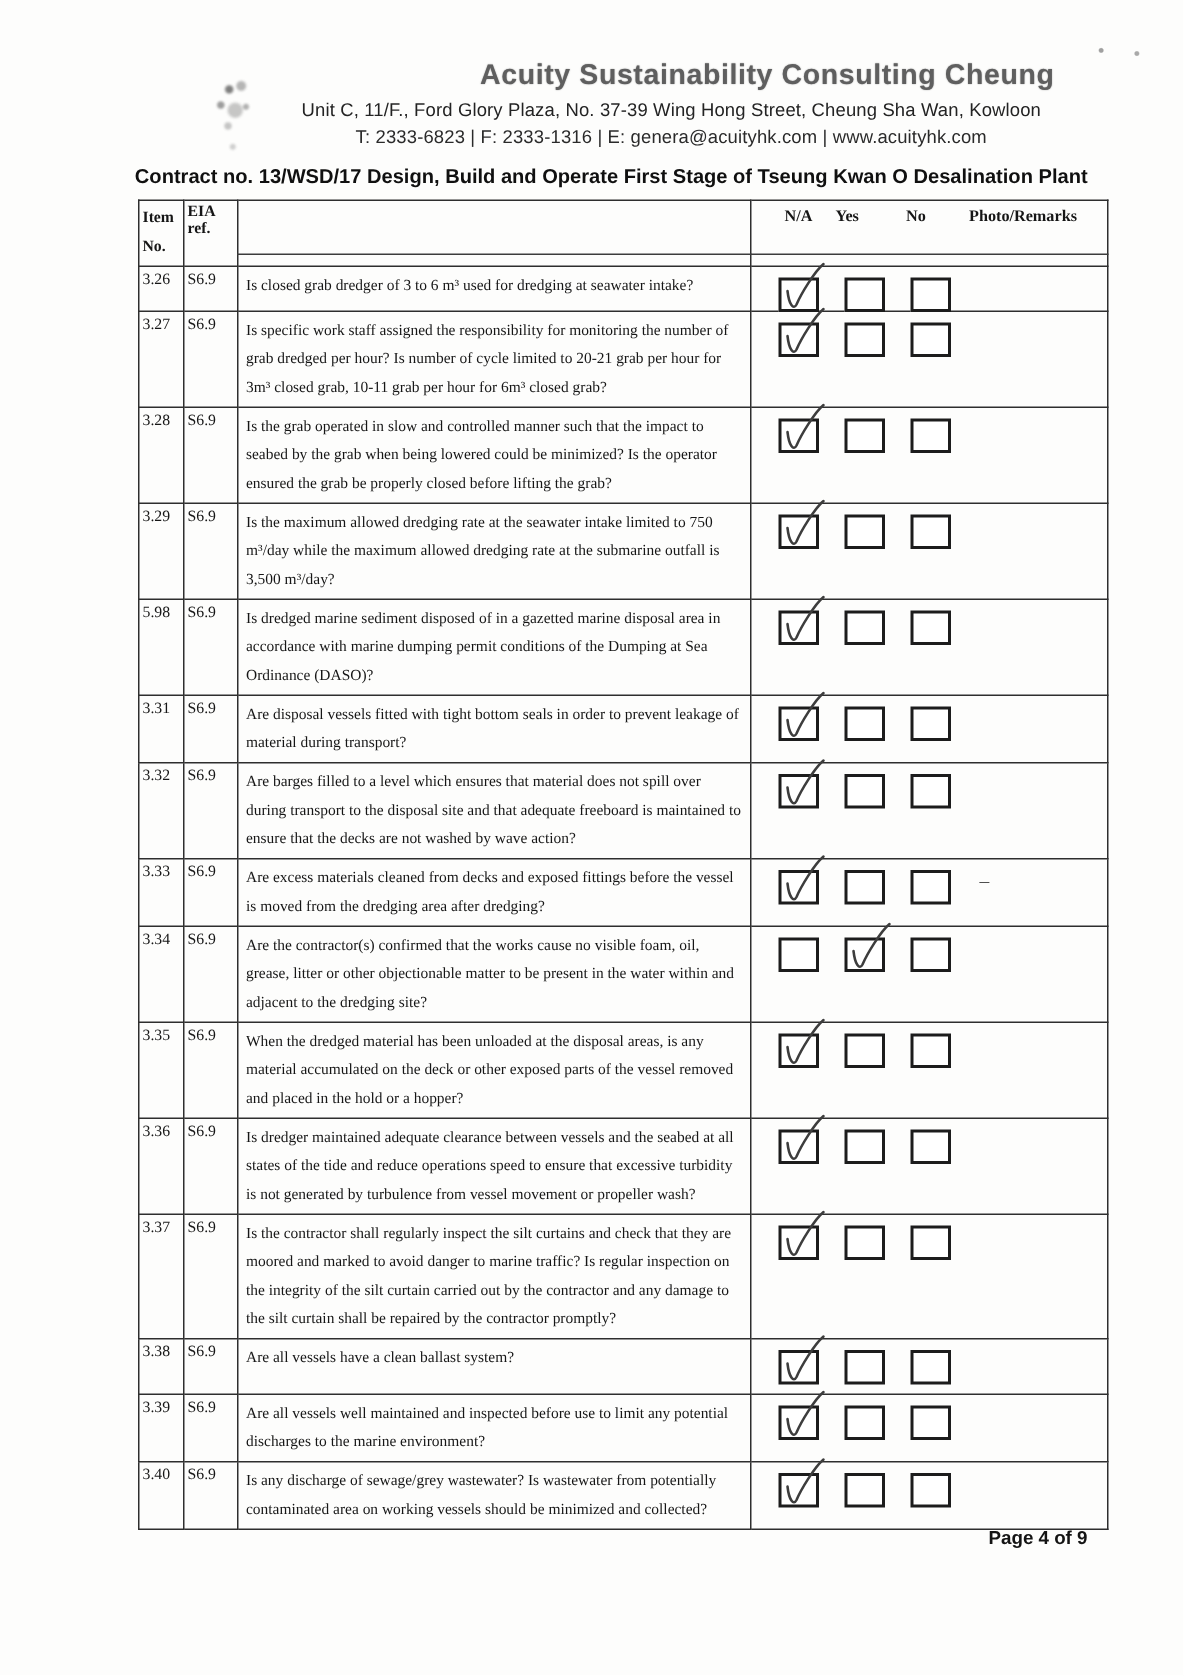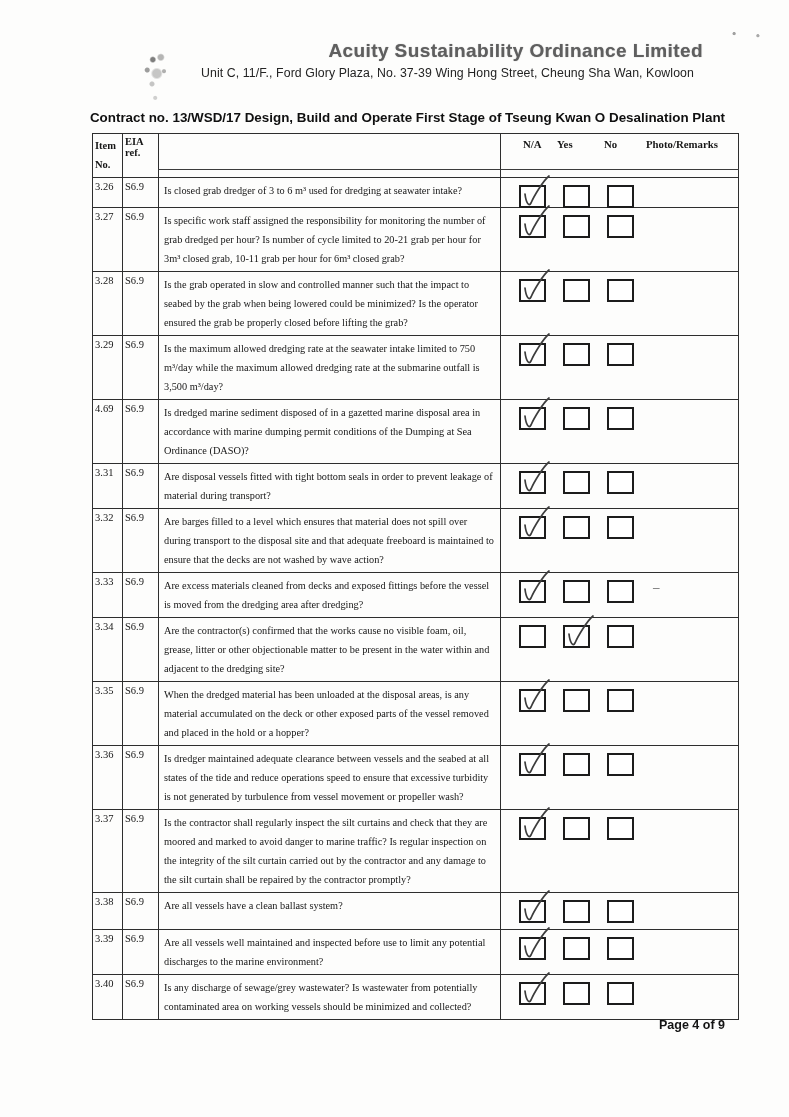--- a/index.html
+++ b/index.html
@@ -84,22 +84,23 @@
   }
 </style>
 </head>
 <body>
 
 <div class="page">
 
   <div class="logo-stamp"></div>
   <div class="scan-speck"></div>
 
-  <div class="company-name">Acuity Sustainability Ordinance Limited</div>
+  <div class="company-name">Acuity Sustainability Consulting Cheung</div>
   <div class="company-address">Unit C, 11/F., Ford Glory Plaza, No. 37-39 Wing Hong Street, Cheung Sha Wan, Kowloon</div>
+  <div class="company-contact">T: 2333-6823 | F: 2333-1316 | E: genera@acuityhk.com | www.acuityhk.com</div>
   <div class="doc-title">Contract no. 13/WSD/17 Design, Build and Operate First Stage of Tseung Kwan O Desalination Plant</div>
 
   <table class="checklist">
     <colgroup>
         <col class="c1">
         <col class="c2">
         <col class="c3">
         <col class="c4">
       </colgroup>
     <thead>
@@ -166,21 +167,21 @@
             <span class="box box-na">
               <svg class="tick" viewBox="0 0 34 36">
                 <path d="M8 20 C9 29 12 33 14 29 C17 22 26 7 32 2" fill="none" stroke="#3d3d3d" stroke-width="1.7" stroke-linecap="round"></path>
               </svg>
             </span>
             <span class="box box-yes"></span>
             <span class="box box-no"></span>
           </td>
         </tr>
         <tr style="height: 53px;">
-          <td class="c-item">4.69</td>
+          <td class="c-item">5.98</td>
           <td class="c-eia">S6.9</td>
           <td class="c-q">Is dredged marine sediment disposed of in a gazetted marine disposal area in accordance with marine dumping permit conditions of the Dumping at Sea Ordinance (DASO)?</td>
           <td class="c-checks">
             <span class="box box-na">
               <svg class="tick" viewBox="0 0 34 36">
                 <path d="M8 20 C9 29 12 33 14 29 C17 22 26 7 32 2" fill="none" stroke="#3d3d3d" stroke-width="1.7" stroke-linecap="round"></path>
               </svg>
             </span>
             <span class="box box-yes"></span>
             <span class="box box-no"></span>

